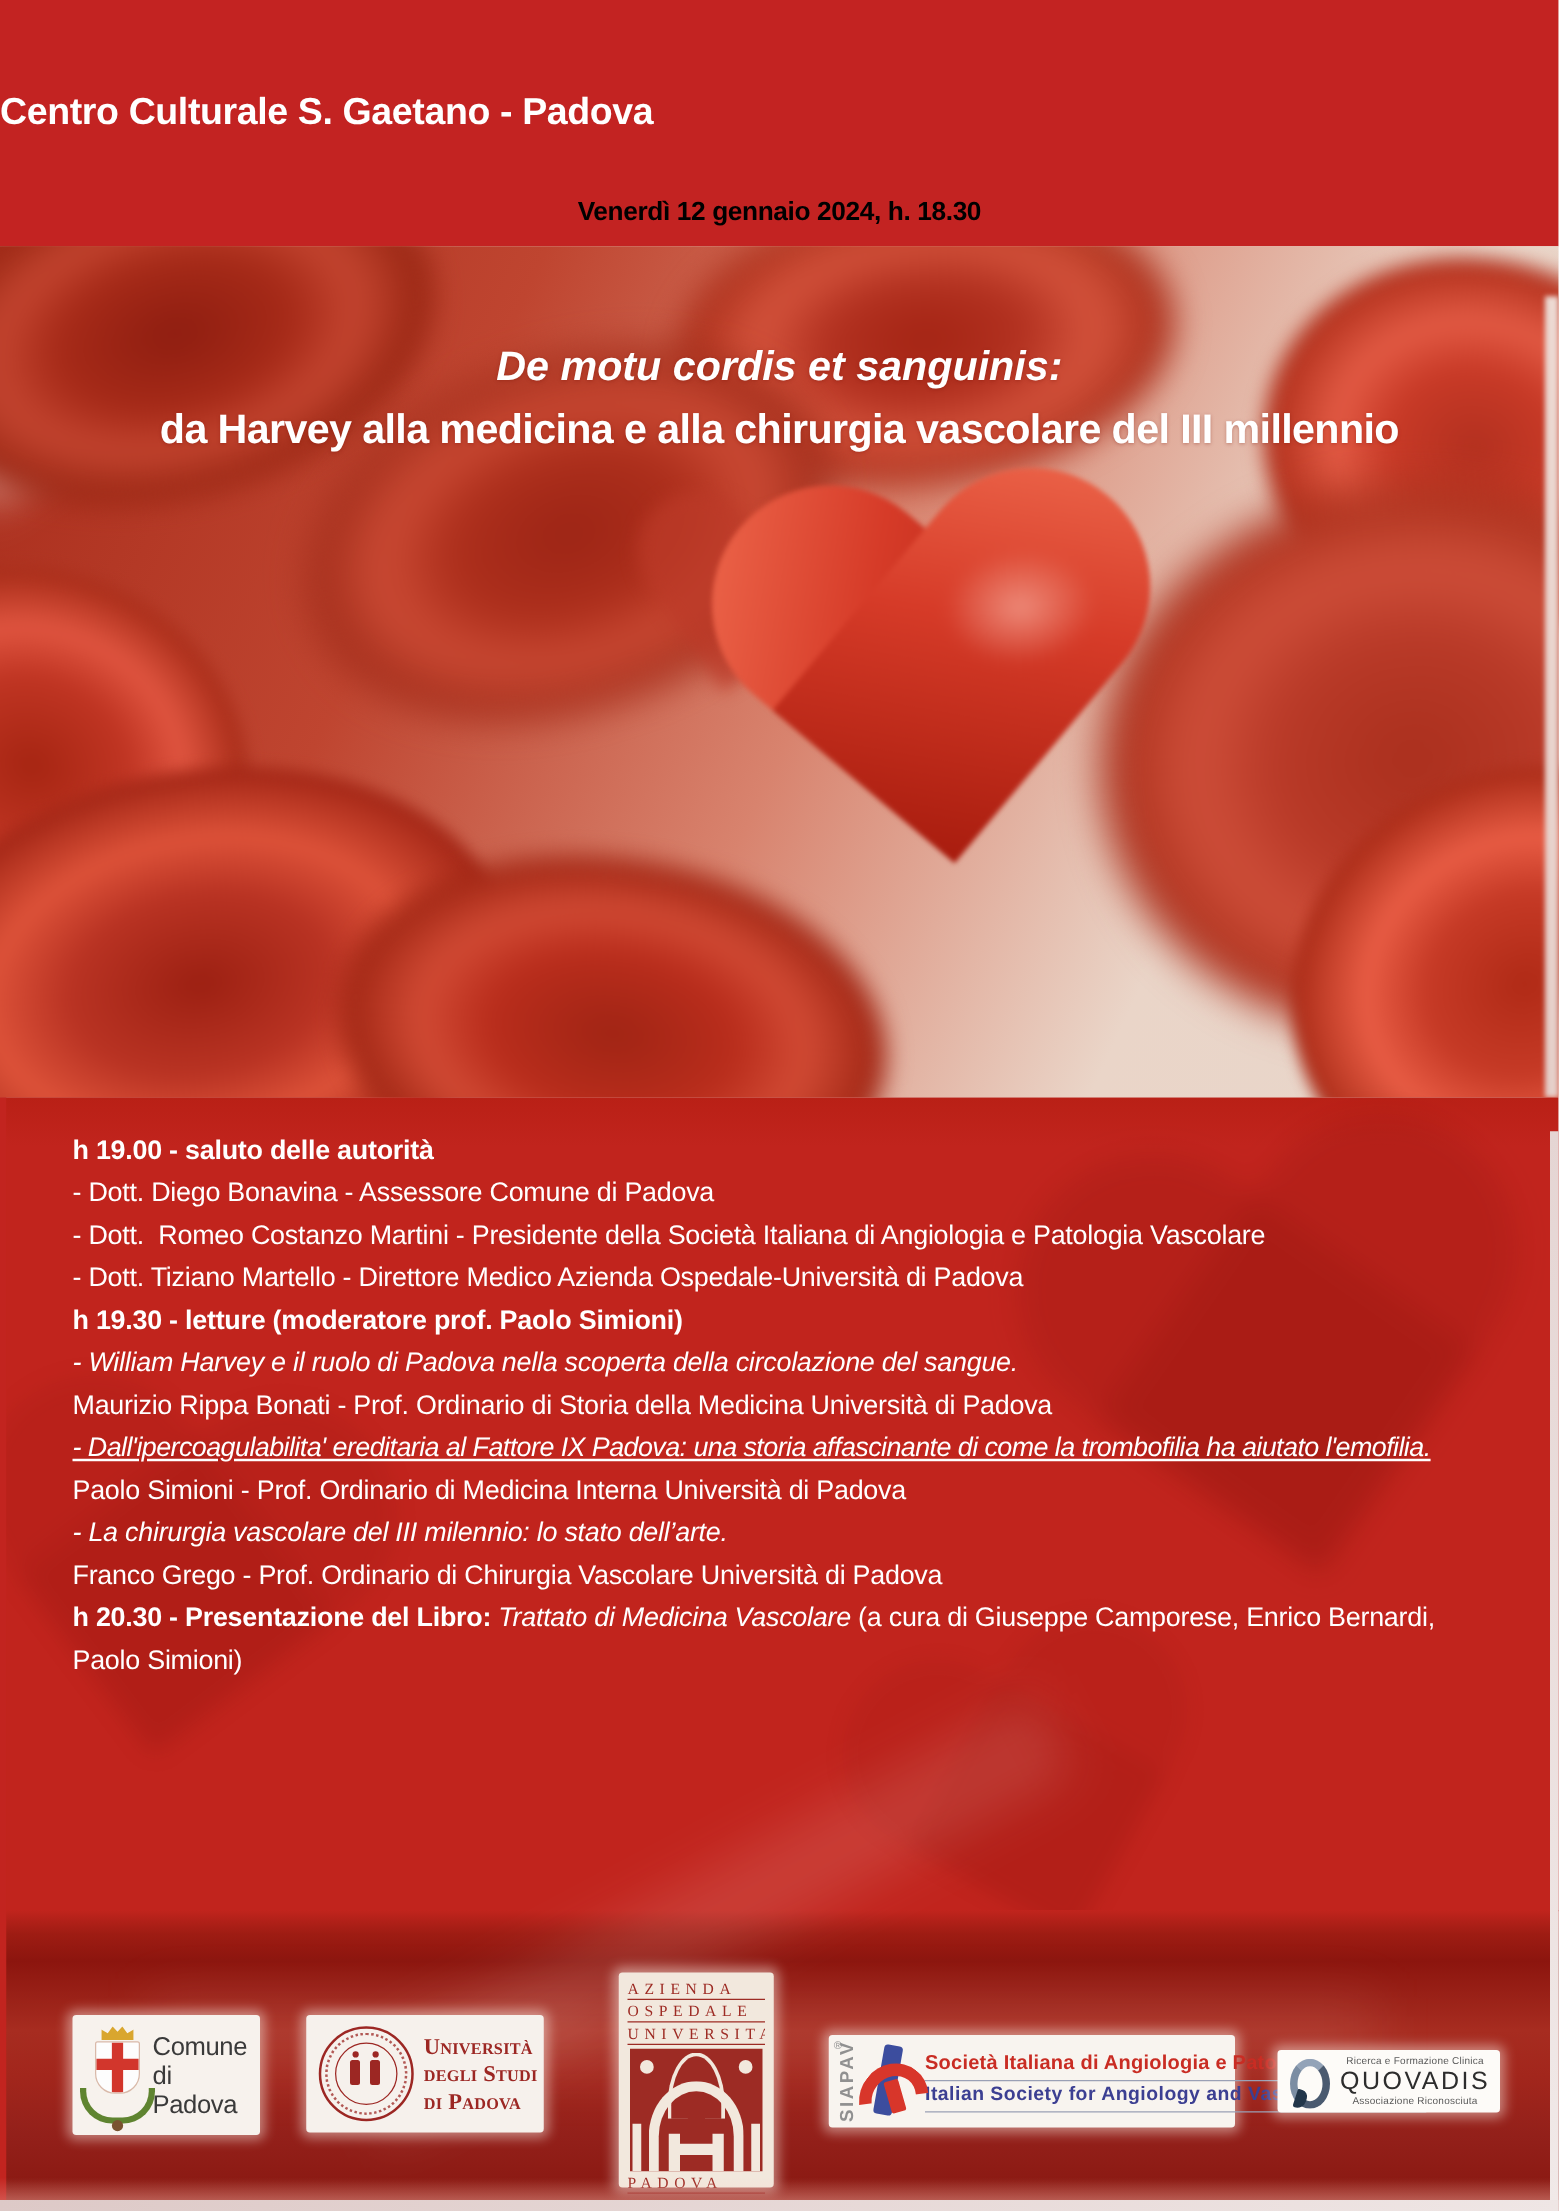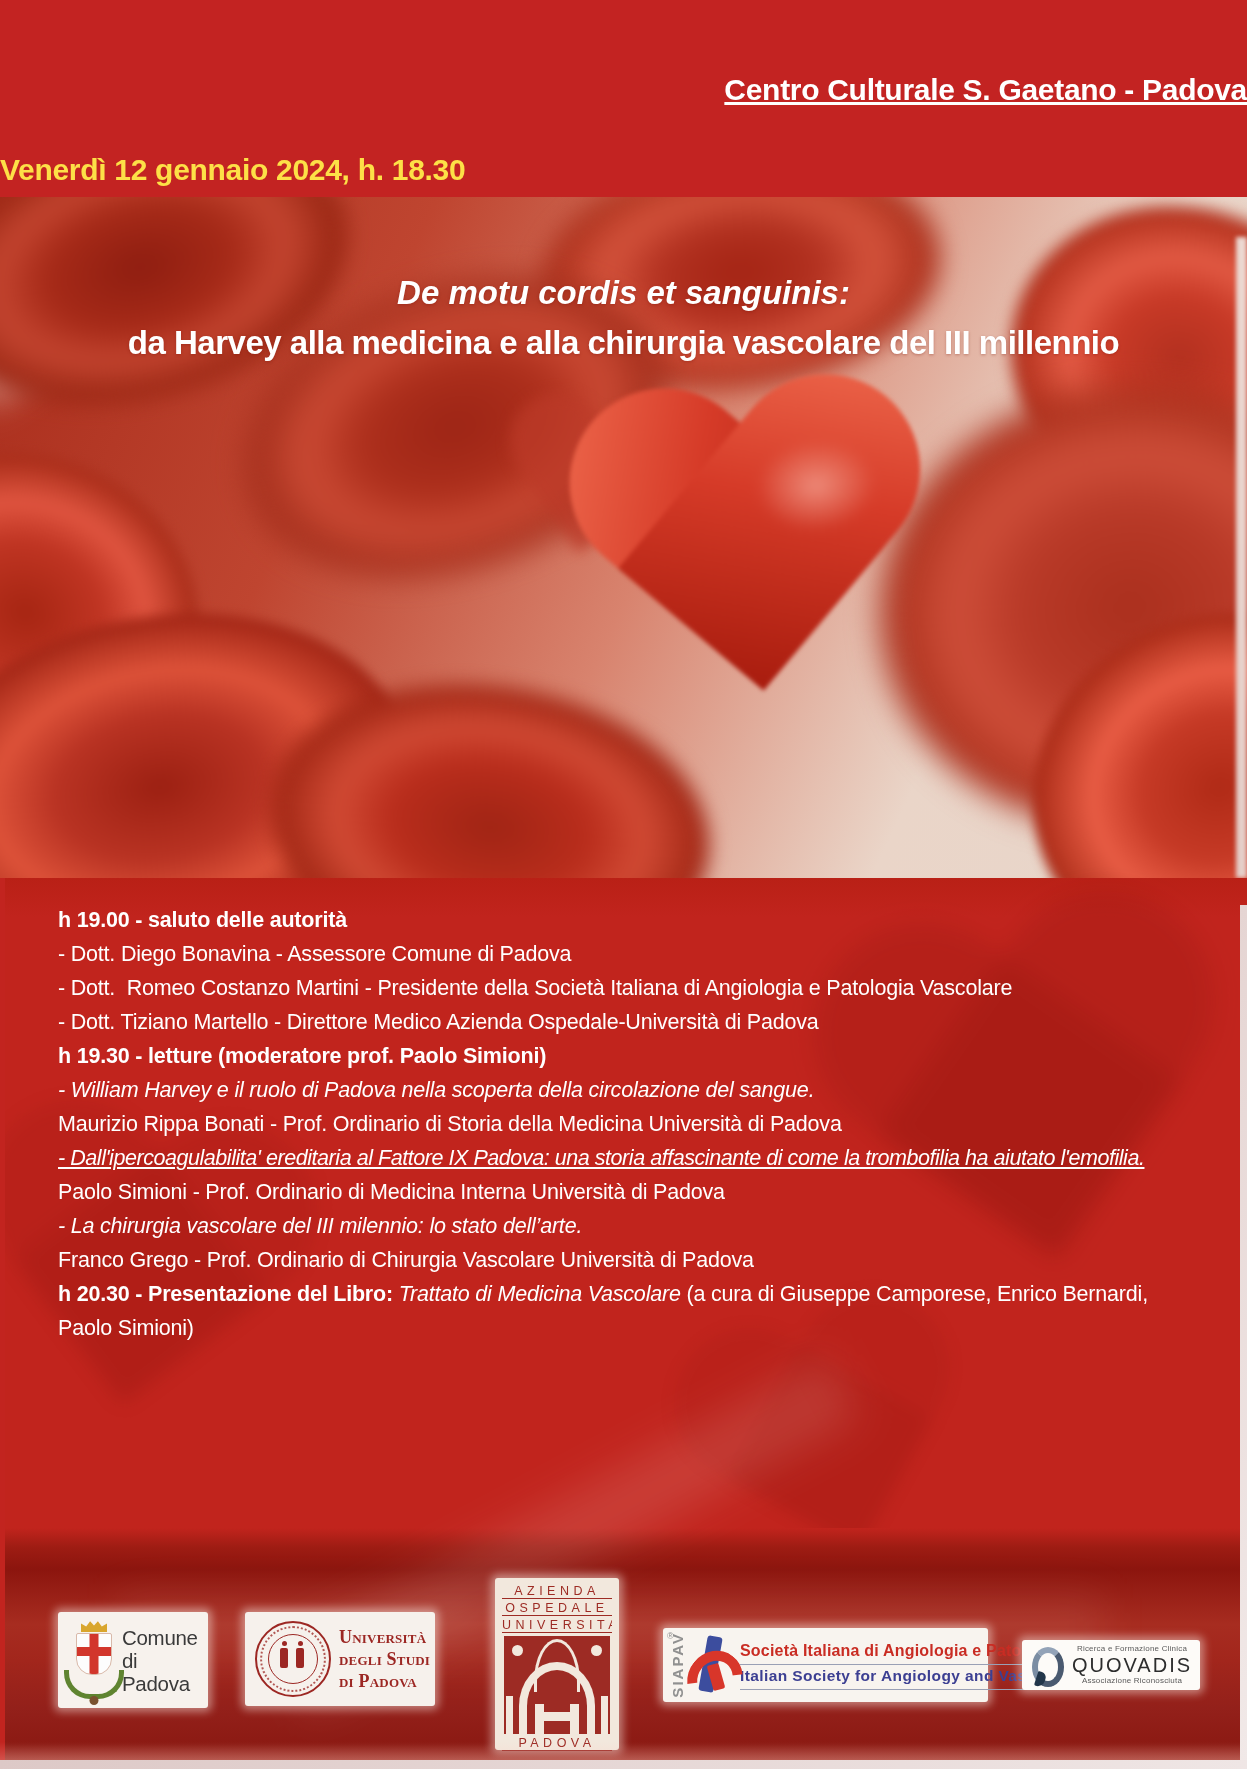--- a/index.html
+++ b/index.html
@@ -2,23 +2,23 @@
 <html><head>
 <meta charset="utf-8">
 <style>
   html,body { margin:0; padding:0; background:#ffffff; }
   #page { position:relative; width:1247px; height:1769px; overflow:hidden;
           font-family:"Liberation Sans", sans-serif; background:#f3ebe9; }
 
   
   .band-top { position:absolute; left:0; top:0; width:1247px; height:197px; background:#c32322; }
   .venue    { position:absolute; left:0; top:90px; width:100%; transform:translateY(-50%);
-              text-align:right; color:#ffffff; font-weight:bold; font-size:30px; letter-spacing:-0.3px;text-decoration:underline; }
+              text-align:left; color:#ffffff; font-weight:bold; font-size:30px; letter-spacing:-0.3px; }
   .datetime { position:absolute; left:0; top:170px; width:100%; transform:translateY(-50%);
-              text-align:left; color:#fde047; font-weight:bold; font-size:30px; letter-spacing:-0.3px; }
+              text-align:center; color:#000000; font-weight:bold; font-size:21px; letter-spacing:-0.3px; }
 
   
   .photo { position:absolute; left:0; top:197px; width:1247px; height:681px; overflow:hidden;
            background:linear-gradient(115deg,#a82c1b 0%,#bf4530 28%,#d8836e 52%,#ead5c8 76%,#e7d6cb 100%); }
   .cell { position:absolute; border-radius:50%; }
   .c1  { left:-70px;  top:-60px;  width:420px; height:260px; transform:rotate(-14deg); filter:blur(11px);
          background:radial-gradient(closest-side,#8e1d10 0%,#a62a18 45%,#c44530 70%,#93220f 100%); }
   .c2  { left:540px;  top:-40px;  width:400px; height:230px; transform:rotate(-6deg); filter:blur(13px);
          background:radial-gradient(closest-side,#a3structure2313 0%,#b23120 40%,#d5543d 68%,#a52a16 100%); }
   .c2b { left:240px;  top:90px;   width:430px; height:280px; transform:rotate(-18deg); filter:blur(15px);
@@ -115,22 +115,22 @@
   .seal-dots  { position:absolute; inset:3px;  border-radius:50%; border:2px dotted #9c2723; opacity:.75; }
   .seal-inner { position:absolute; inset:11px; border-radius:50%; border:1.5px solid #9c2723; }
   .fig { position:absolute; width:8px; height:20px; background:#9c2723; top:25px; border-radius:2px; }
   .fig::before { content:""; position:absolute; top:-7px; left:1.5px; width:5px; height:5px;
       border-radius:50%; background:#9c2723; }
   .f1 { left:23px; } .f2 { left:39px; }
   .unipd-text { font-family:"Liberation Serif", serif; font-variant:small-caps; font-weight:600;
       color:#9c2723; font-size:18px; line-height:22px; letter-spacing:0.2px; }
 
   
-  .az-line { font-family:Liberation Sans, sans-serif; font-size:12.5px; letter-spacing:4.5px;
-      color:#9d2b24; text-align:center; border-bottom:1px solid #9d2b24; margin:0 7px; padding-top:2px;
+  .az-line { font-family:Liberation Serif, serif; font-size:12.5px; letter-spacing:4.5px;
+      color:#9d2b24; border-bottom:1px solid #9d2b24; margin:0 7px; padding-top:2px;
       white-space:nowrap; overflow:hidden; }
   .az-first { margin-top:4px; }
   .az-g { position:relative; height:98px; margin:3px 9px 0; background:#9d2b24; overflow:hidden; }
   .az-dot { position:absolute; width:11px; height:11px; border-radius:50%; background:#f2e8dd; top:9px; }
   .dl { left:8px; } .dr { right:8px; }
   .az-ogive { position:absolute; left:50%; top:3px; transform:translateX(-50%); width:40px; height:50px;
       border:3px solid #f2e8dd; border-bottom:none; border-radius:50% 50% 0 0 / 80% 80% 0 0; }
   .az-arch { position:absolute; left:50%; top:26px; transform:translateX(-50%); width:60px; height:72px;
       border:8px solid #f2e8dd; border-bottom:none; border-radius:50% 50% 0 0 / 55% 55% 0 0; }
   .az-hbar { position:absolute; left:50%; bottom:13px; transform:translateX(-50%); width:34px; height:9px; background:#f2e8dd; }

